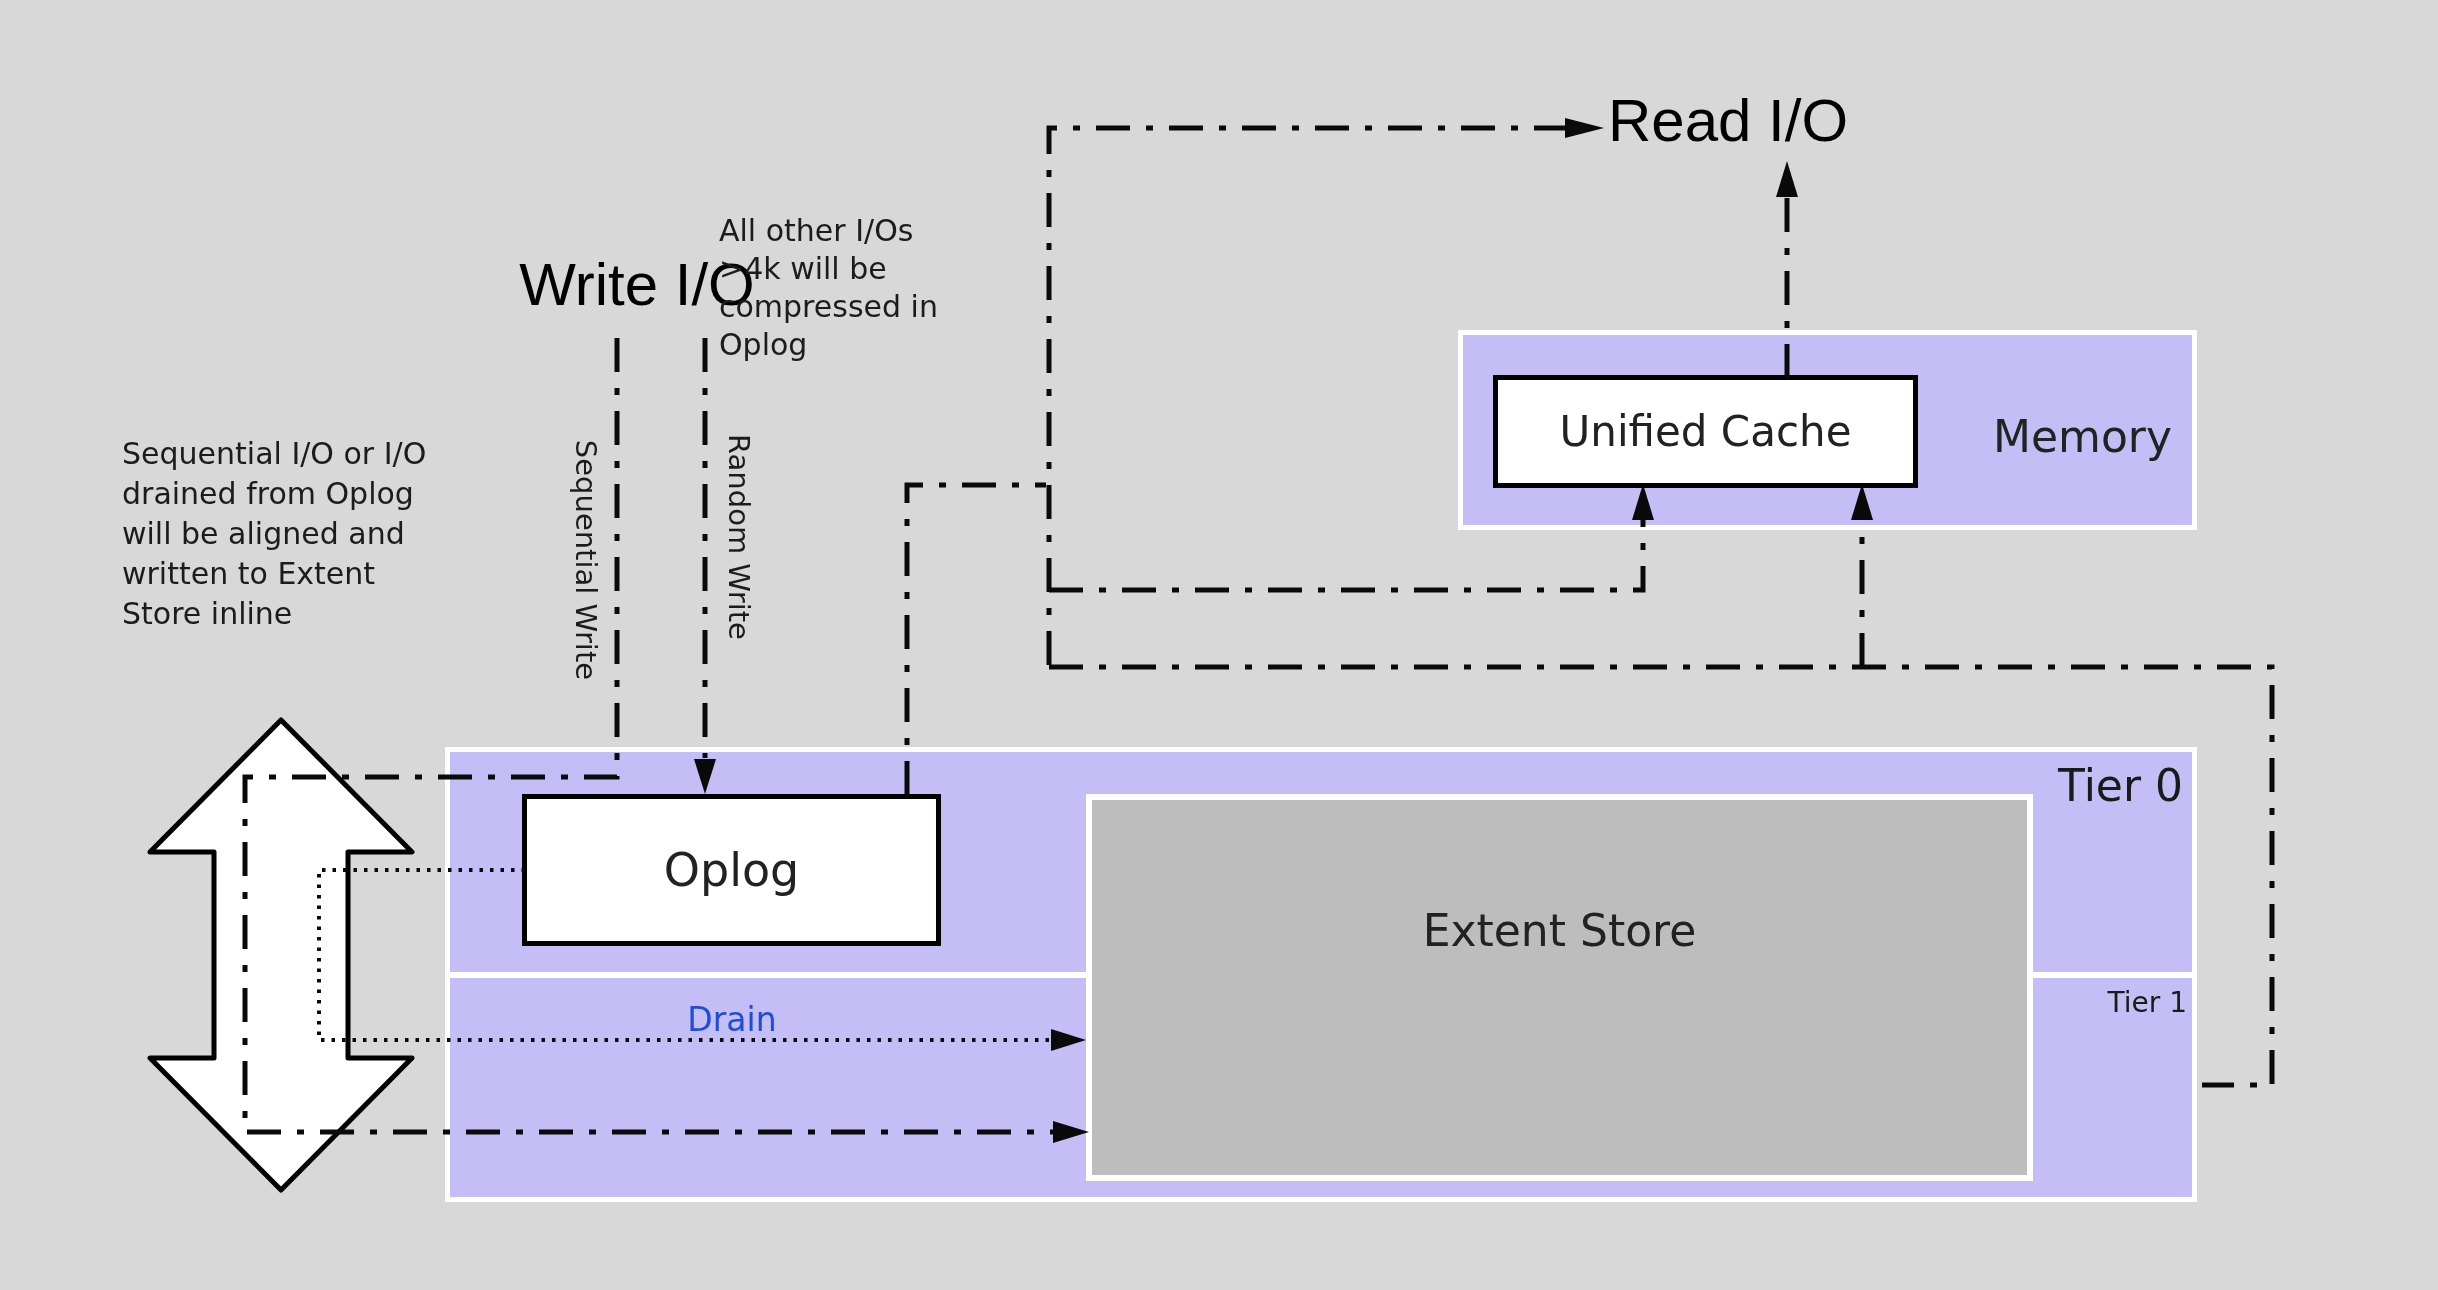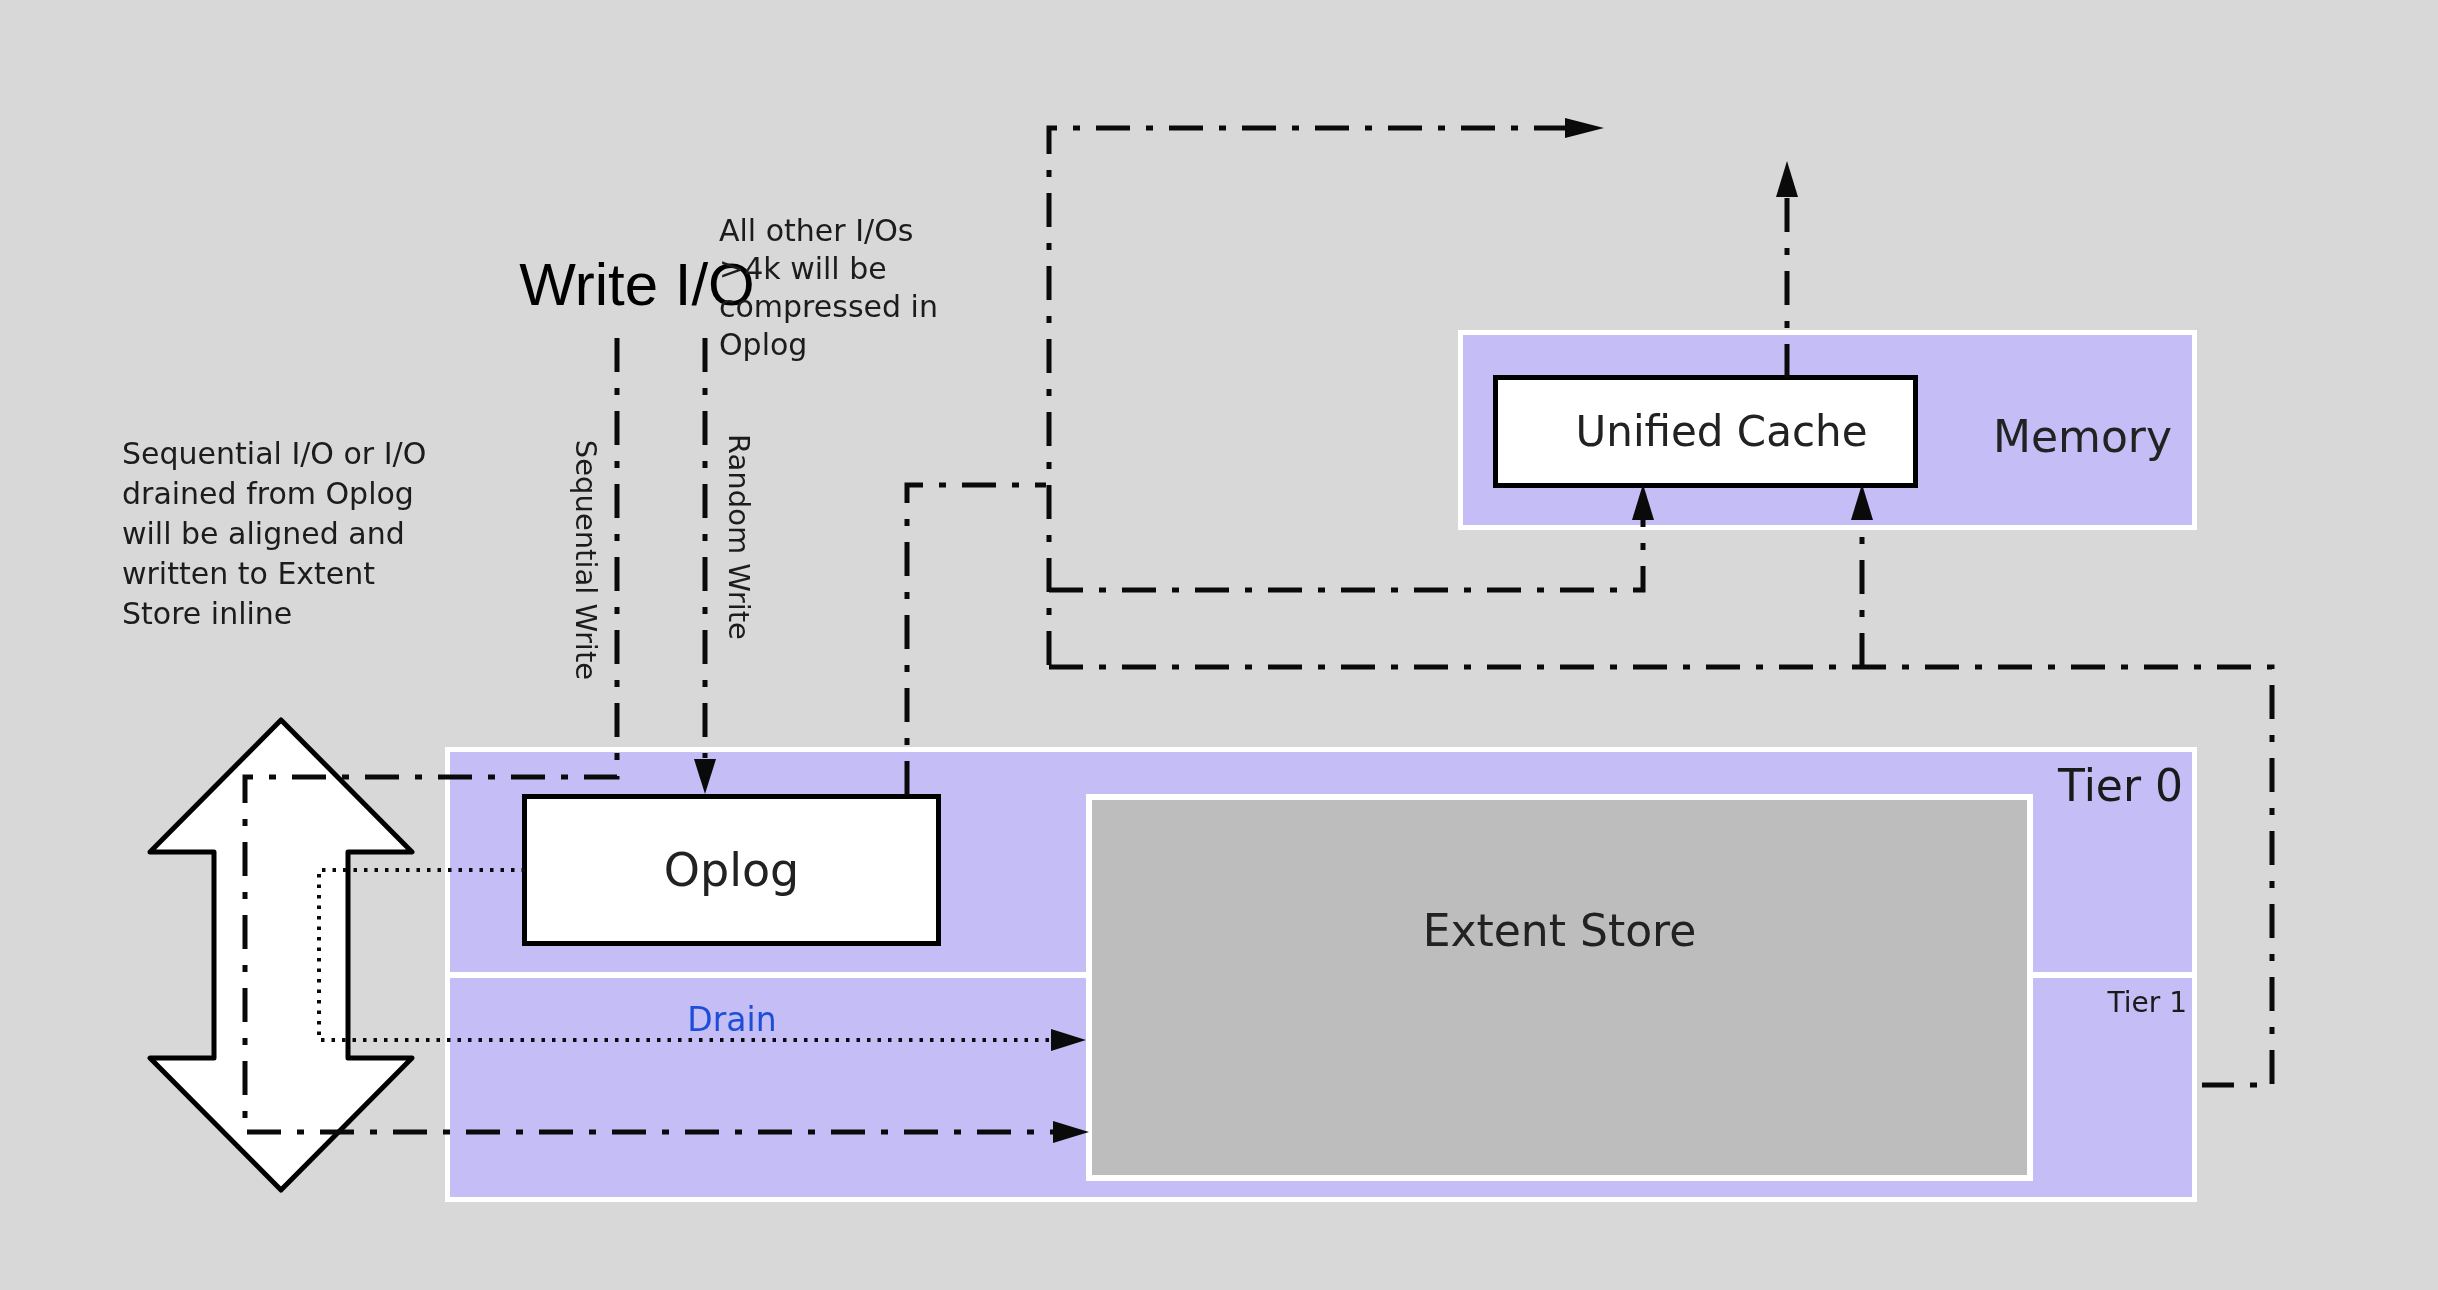--- a/index.html
+++ b/index.html
@@ -16,21 +16,21 @@
   .purplebox{background:var(--purple); border:5px solid var(--white);}
   .label{display:flex; align-items:center; justify-content:center; text-align:center;}
   .tier0{left:445px; top:747px; width:1752px; height:230px;}
   .tier1{left:445px; top:973px; width:1752px; height:229px;}
   .memory{left:1458px; top:330px; width:739px; height:200px;}
   .extent{left:1086px; top:794px; width:947px; height:387px; background:var(--graybox); border:6px solid var(--white);}
   .oplog{left:522px; top:794px; width:419px; height:152px; background:var(--white); border:5px solid #000;}
   .ucache{left:1493px; top:375px; width:425px; height:113px; background:var(--white); border:5px solid #000;}
   .extent-label{left:1086px; top:794px; width:947px; height:273px; font-size:44px; color:#222;}
   .oplog-label{left:522px; top:794px; width:419px; height:152px; font-size:46px; color:#222;}
-  .ucache-label{left:1493px; top:375px; width:425px; height:113px; font-size:42px; color:#222;padding-left:16px;}
+  .ucache-label{left:1493px; top:375px; width:425px; height:113px; font-size:42px; color:#222;}
   .memory-label{left:1992px; top:408px; width:180px; height:56px; font-size:44px; color:#222; justify-content:flex-end;}
   .tier0-label{left:2043px; top:760px; width:140px; font-size:44px; color:#1a1a1a; text-align:right; justify-content:flex-end;}
   .tier1-label{left:2047px; top:986px; width:140px; font-size:28px; color:#1a1a1a; text-align:left; justify-content:flex-end;}
   .bigio{font-family:"Liberation Sans", sans-serif; font-size:60px; color:#000; white-space:nowrap;}
   .read-io{left:1578px; top:86px; width:300px; justify-content:center;}
   .write-io{left:487px; top:250px; width:300px; justify-content:center;}
   .note{white-space:pre-line; font-size:30px; line-height:38px; color:#1c1c1c;}
   .compress-note{left:719px; top:212px; width:340px;}
   .sequential-note{left:122px; top:434px; width:380px; line-height:40px;}
   .vlabel{position:absolute; width:0; height:0; overflow:visible;}
@@ -65,20 +65,21 @@
 
   <div class="box ucache"></div>
 
   <div class="abs label extent-label">Extent Store</div>
   <div class="abs label oplog-label">Oplog</div>
   <div class="abs label ucache-label">Unified Cache</div>
   <div class="abs label memory-label">Memory</div>
   <div class="abs label tier0-label">Tier 0</div>
   <div class="abs label tier1-label">Tier 1</div>
 
+  <div class="abs label bigio read-io">Read I/O</div>
   <div class="abs label bigio write-io">Write I/O</div>
 
   <div class="abs note compress-note">All other I/Os
 &gt;4k will be
 compressed in
 Oplog</div>
   <div class="abs note sequential-note">Sequential I/O or I/O
 drained from Oplog
 will be aligned and
 written to Extent

